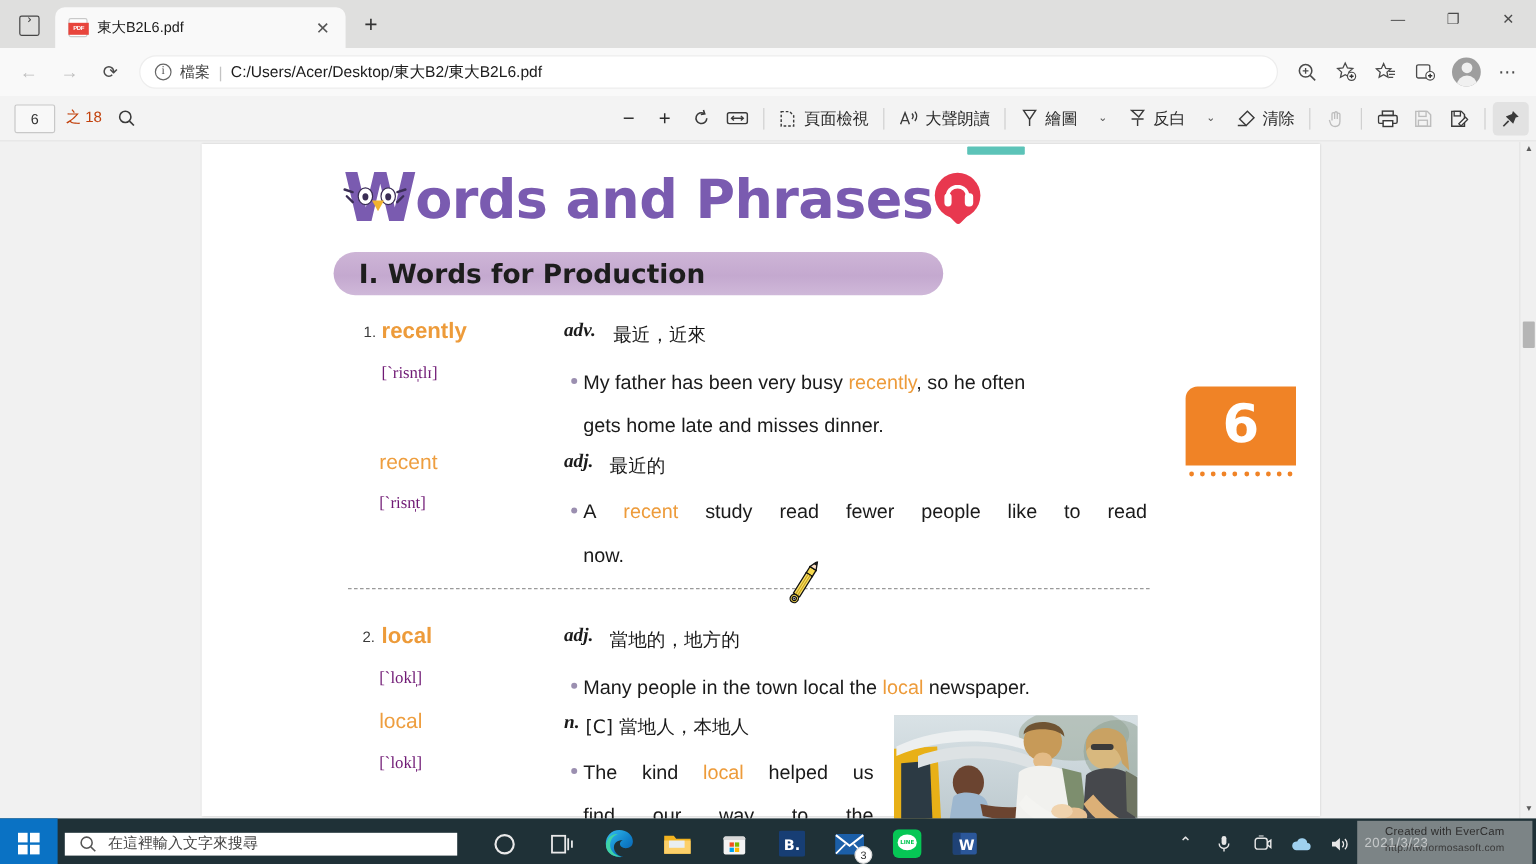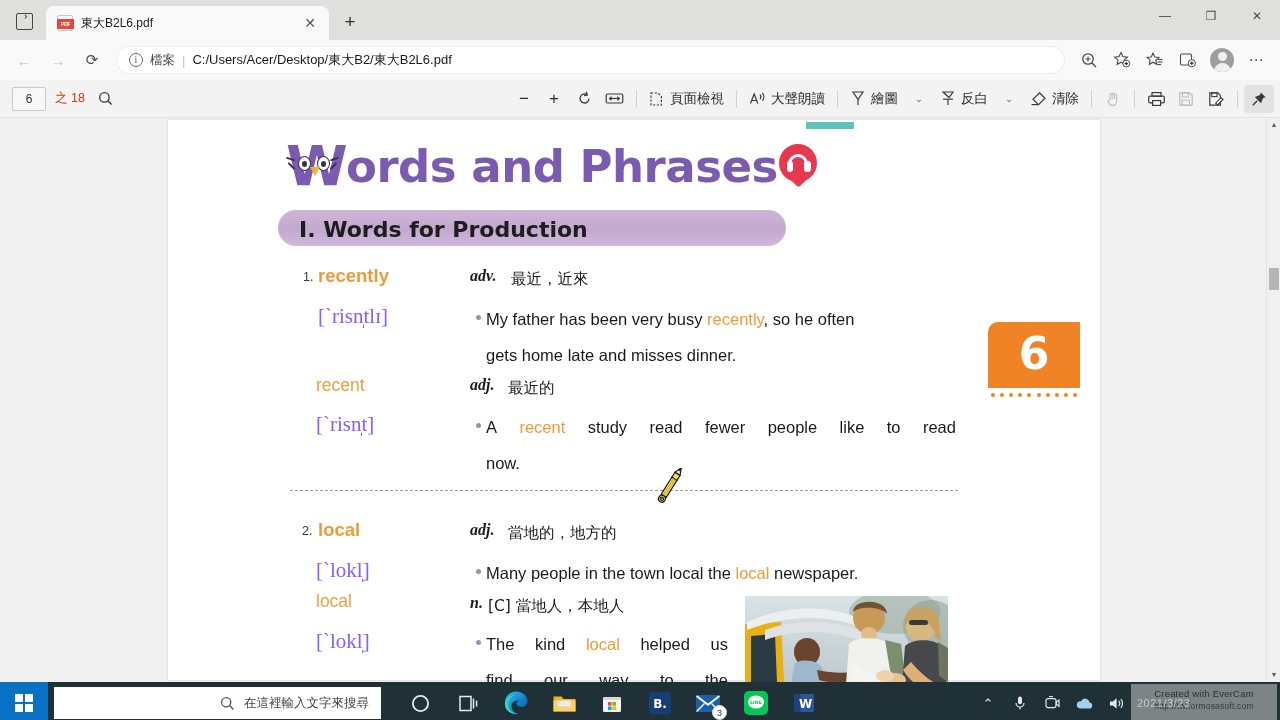--- a/index.html
+++ b/index.html
@@ -22,21 +22,21 @@
   }
   .tab-sys-btn .glyph {
     width: 17px; height: 17px; border: 1.6px solid #454545;
     border-radius: 2px; position: relative;
   }
   .tab-sys-btn .glyph::after {
     content: "⌄"; position: absolute; font-size: 10px;
     color: #454545; left: 2.5px; top: -3px; transform: rotate(-90deg);
   }
   .tab {
-    height: 34px; width: 283px; background: #f9f9f9;
+    height: 34px; width: 242px; background: #f9f9f9;
     border-radius: 8px 8px 0 0; display: flex; align-items: center;
     padding: 0 8px 0 11px; gap: 8px; position: relative;
   }
   .tab-favicon {
     width: 16px; height: 16px; background: #fff;
     border: 1px solid #c9c9c9; border-radius: 2px;
     position: relative; flex-shrink: 0;
   }
   .tab-favicon::after {
     content: "PDF"; position: absolute; left: -1px; top: 3px;
@@ -208,21 +208,21 @@
     font-family: "DejaVu Sans", sans-serif; font-weight: bold;
     font-size: 22px; color: #1d1d1d;
   }
   .num { position: absolute; font-size: 12.5px; color: #3a3a3a; }
   .headword {
     position: absolute; color: #ed9b3a; font-weight: bold; font-size: 18.5px;
   }
   .headword.sub { font-weight: normal; font-size: 17.5px; color: #ee9e3f; }
   .phon {
     position: absolute; font-family: "Liberation Serif", serif;
-    font-size: 21px; color: #8b5cf6;
+    font-size: 14px; color: #701a75;
   }
   .pos {
     position: absolute; font-family: "Liberation Serif", serif;
     font-style: italic; font-weight: bold; font-size: 16px; color: #1a1a1a;
   }
   .zh {
     position: absolute; font-size: 15.5px; color: #1a1a1a;
     font-family: "DejaVu Sans", sans-serif;
   }
   .bullet {
@@ -288,23 +288,23 @@
   .start-btn {
     width: 48px; height: 42px; display: flex; align-items: center;
     justify-content: center; background: #0a72c4;
   }
   .win-logo {
     width: 18px; height: 18px; display: grid;
     grid-template-columns: 1fr 1fr; grid-template-rows: 1fr 1fr; gap: 2px;
   }
   .win-logo i { background: #fff; }
   .tb-search {
-    width: 327px; height: 32px; background: #fff; margin-left: 6px;
+    width: 327px; height: 19px; background: #fff; margin-left: 6px;
     display: flex; align-items: center; gap: 9px; padding: 0 12px;
-    font-size: 12.5px; color: #444; justify-content: flex-end;
+    font-size: 12.5px; color: #444;
   }
   .tb-icons { display: flex; align-items: center; gap: 2px; margin-left: 16px; }
   .tb-ico {
     width: 46px; height: 42px; display: flex; align-items: center;
     justify-content: center; position: relative;
   }
   .tb-ico.active::after {
     content: ""; position: absolute; bottom: 0; left: 10px;
     width: 26px; height: 3px; background: #4fa3e3; border-radius: 2px;
   }

